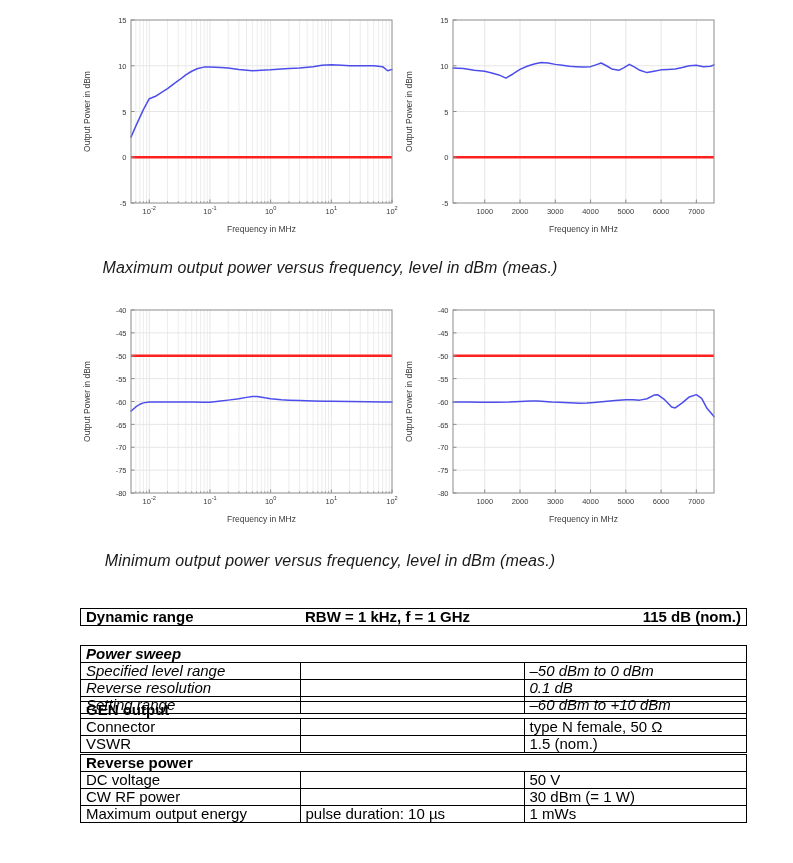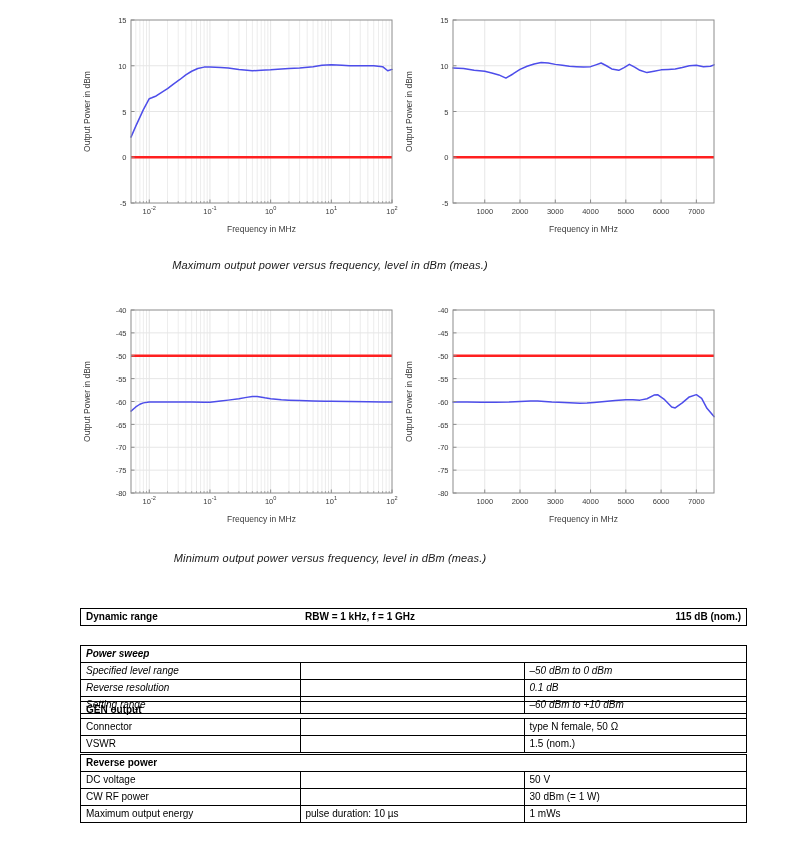--- a/index.html
+++ b/index.html
@@ -34,35 +34,35 @@
   .chart-wrap.right { left: 400px; }
 
   .chart-svg { display: block; }
 
   .fig-caption {
     position: absolute;
     left: 0;
     width: 660px;
     text-align: center;
     font-style: italic;
-    font-size: 11px;
+    font-size: 16px;
     color: #1a1a1a;
     letter-spacing: 0.15px;
   }
   .fig-caption.cap1 { top: 259px; }
   .fig-caption.cap2 { top: 552px; }
 
   
   .spec-table {
     position: absolute;
     left: 80px;
     width: 635px;
     border-collapse: collapse;
     table-layout: fixed;
-    font-size: 10px;
+    font-size: 15px;
     color: #000;
   }
   .spec-table td {
     border: 1px solid #000;
     padding: 1px 5px 2px 5px;
     height: 12px;
     line-height: 13px;
     vertical-align: middle;
     white-space: nowrap;
     overflow: hidden;

